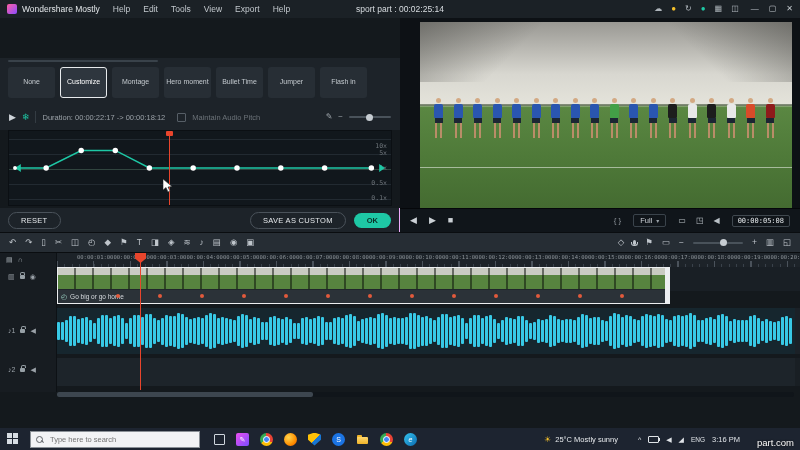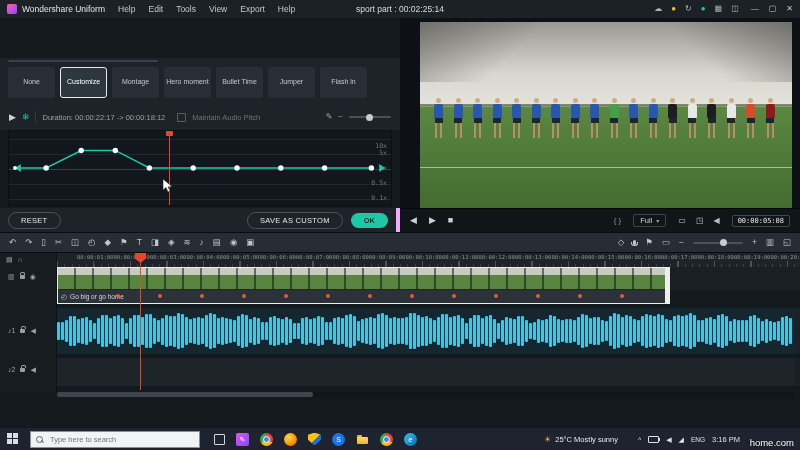--- a/index.html
+++ b/index.html
@@ -41,21 +41,21 @@
 
   #graph{position:absolute;left:8px;top:130px;width:384px;height:76px;background:#11171c;z-index:40;border:1px solid #0b0f13;box-sizing:border-box}
   .gridline{position:absolute;left:0;right:0;height:1px;background:#222a31}
   .gridline.main{background:#31453f}
   .ylabel{position:absolute;right:4px;font-size:6.5px;color:#6f767c;font-family:"DejaVu Sans Mono",monospace;line-height:1;z-index:2}
   svg.curve{position:absolute;left:0;top:0;width:100%;height:100%;z-index:3}
   .g-playhead{position:absolute;left:160px;top:0;width:1px;height:100%;background:#e8452c;z-index:5}
   .g-ph-head{position:absolute;left:157px;top:0;width:7px;height:5px;background:#e8452c;border-radius:1px;z-index:6}
   .g-cursor{position:absolute;left:154px;top:48px;z-index:7}
 
-  .actions{position:absolute;left:0;top:208px;width:400px;height:24px;background:#1d2329;display:flex;align-items:center;padding:0 8px;box-sizing:border-box;gap:8px;z-index:40;border-right:4px solid #f0abfc}
+  .actions{position:absolute;left:0;top:208px;width:400px;height:24px;background:#1d2329;display:flex;align-items:center;padding:0 8px;box-sizing:border-box;gap:8px;z-index:40;border-right:1px solid #f0abfc}
   .btn-outline{border:1px solid #4a525a;border-radius:9px;height:15px;display:flex;align-items:center;justify-content:center;font-size:7.5px;color:#e6e9ec;padding:0 12px;letter-spacing:.3px;white-space:nowrap}
   .btn-ok{background:#1ec8a5;border-radius:9px;height:15px;display:flex;align-items:center;justify-content:center;font-size:7.5px;color:#0b2e25;font-weight:bold;padding:0 13px}
 
   
   .preview{position:absolute;left:400px;top:18px;width:400px;height:214px;background:#0d1115;z-index:30}
   #video{position:absolute;left:20px;top:4px;width:372px;height:186px;background:linear-gradient(180deg,#999893 0,#d8d7d0 28%,#e4e3da 44%,#5a8742 46%,#4f7a39 72%,#446b31 100%);overflow:hidden}
   .vshade-l{position:absolute;left:0;top:0;width:40%;height:32%;background:linear-gradient(135deg,rgba(70,70,66,.5),transparent 60%)}
   .vshade-r{position:absolute;right:0;top:0;width:40%;height:32%;background:linear-gradient(225deg,rgba(70,70,66,.5),transparent 60%)}
   .horizon{position:absolute;left:0;right:0;top:44%;height:2px;background:rgba(70,80,62,.55)}
   .turfline{position:absolute;left:0;right:0;top:78%;height:1px;background:rgba(255,255,255,.5)}
@@ -145,21 +145,21 @@
   .clock{font-size:7.5px;white-space:nowrap}
   .watermark{position:absolute;right:6px;bottom:2px;font-size:9.5px;color:#fff;z-index:70;text-shadow:0 0 2px rgba(0,0,0,.85)}
 </style>
 </head>
 <body>
 
 <div class="screen">
 
   <div class="menubar">
     <span class="logo"></span>
-    <span class="app-name">Wondershare Uniform</span>
+    <span class="app-name">Wondershare Mostly</span>
     <span id="menus" style="display:flex">
         <span class="menu-item">Help</span>
         <span class="menu-item">Edit</span>
         <span class="menu-item">Tools</span>
         <span class="menu-item">View</span>
         <span class="menu-item">Export</span>
         <span class="menu-item">Help</span>
       </span>
     <span class="project-label">sport part : 00:02:25:14</span>
     <span class="mb-icons" id="mb-icons">
@@ -712,15 +712,15 @@
       <span id="tray-icons" style="display:flex;gap:7px;align-items:center">
           <span class="tricon">^</span>
           <span class="tricon i-battery"></span>
           <span class="tricon">◀</span>
           <span class="tricon">◢</span>
         </span>
       <span class="lang">ENG</span>
       <span class="clock">3:16 PM</span>
     </span>
   </div>
-  <span class="watermark">home.com</span>
+  <span class="watermark">part.com</span>
 
 </div>
 
 </body></html>

